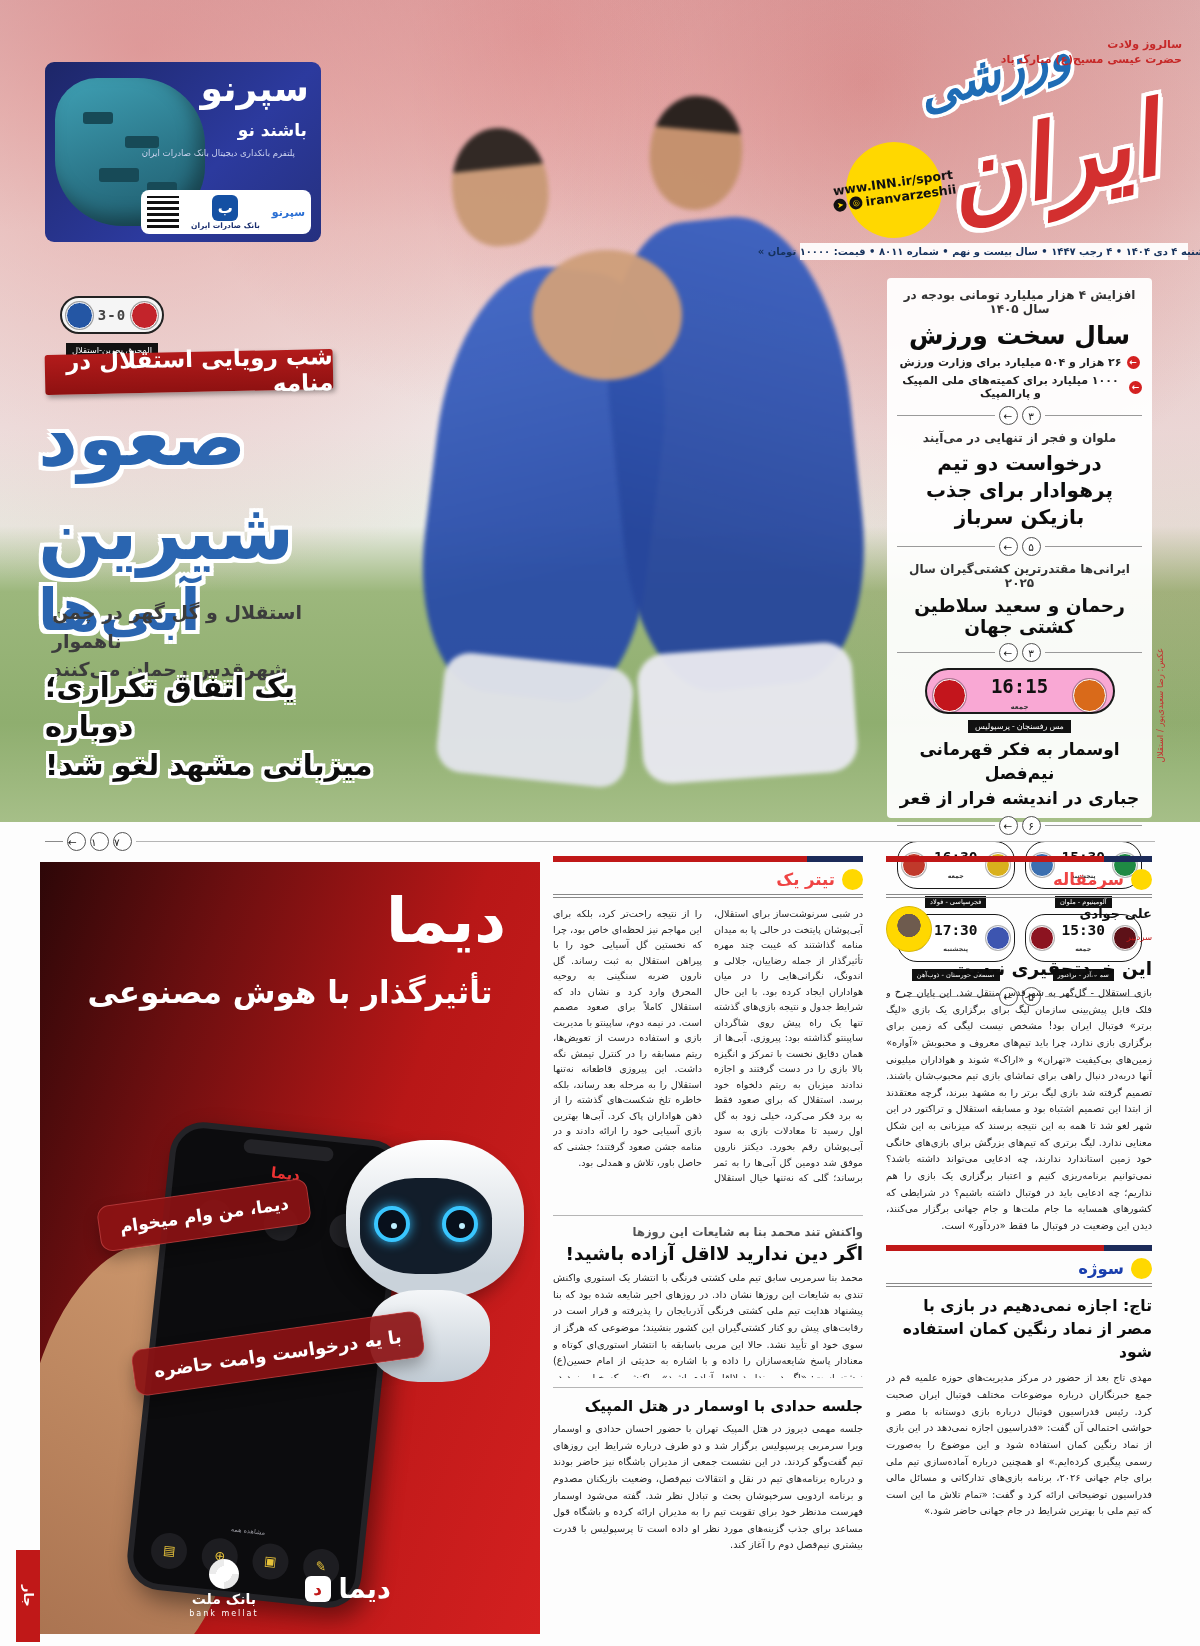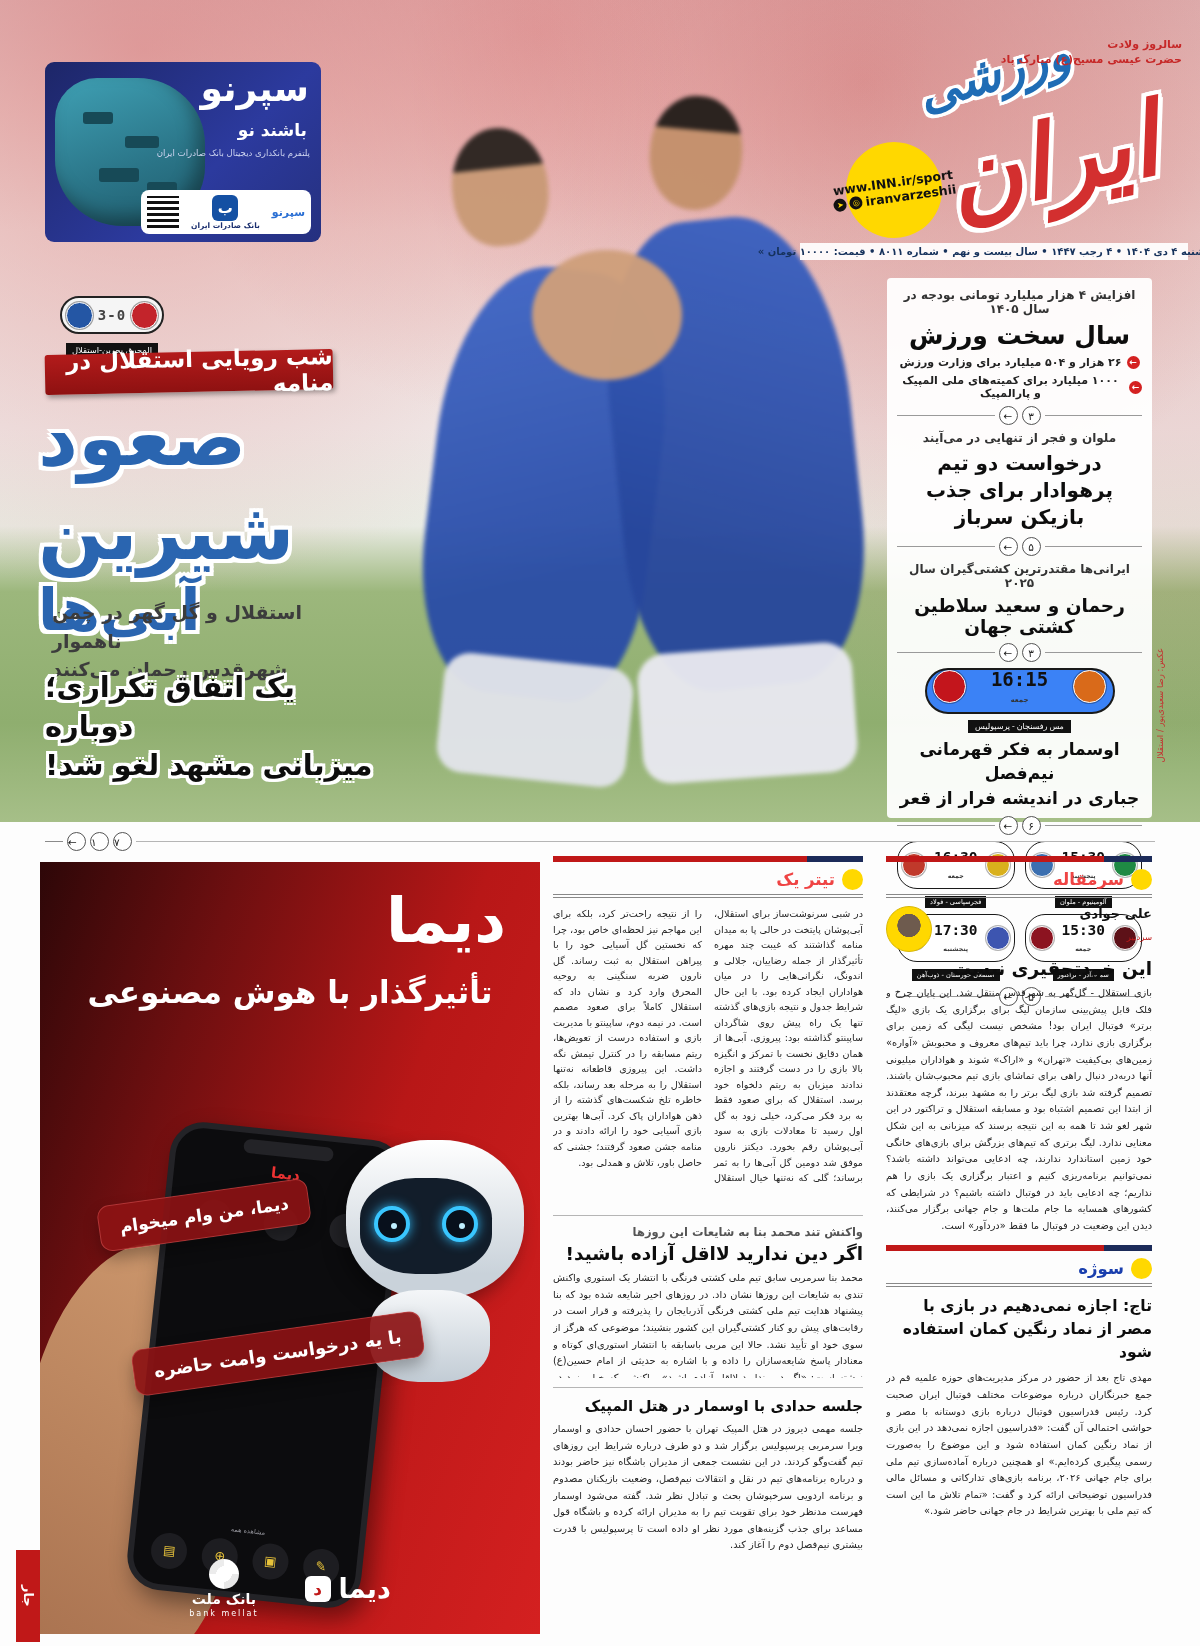--- a/index.html
+++ b/index.html
@@ -41,21 +41,21 @@
      color:#16325c;font-size:10px;font-weight:bold;display:flex;align-items:center;justify-content:center;white-space:nowrap;}
 
   
   .ad-sep{left:45px;top:62px;width:276px;height:180px;border-radius:9px;z-index:6;overflow:hidden;
      background:linear-gradient(135deg,#1d2668,#2c3a9e 60%,#25307f);color:#fff;}
   .sep-ill{position:absolute;left:10px;top:16px;width:150px;height:148px;
      background:linear-gradient(160deg,#3fa0b4,#2a7487 60%,#1f5b6b);border-radius:28% 45% 40% 45%;box-shadow:inset -8px -10px 18px rgba(0,0,0,.35);}
   .sep-ill i{position:absolute;background:#174a57;border-radius:3px;}
   .sep-word{position:absolute;right:12px;top:6px;font-size:36px;font-weight:bold;}
   .sep-name{position:absolute;right:14px;top:58px;font-size:17px;font-weight:bold;}
-  .sep-tag{position:absolute;right:11px;top:86px;font-size:8.6px;color:#cdd4f0;}
+  .sep-tag{position:absolute;right:26px;top:86px;font-size:8.6px;color:#cdd4f0;}
   .sep-strip{position:absolute;right:10px;bottom:8px;width:170px;height:44px;background:#fff;border-radius:8px;
      display:flex;align-items:center;justify-content:space-between;padding:4px 6px;direction:ltr;}
   .qr{width:32px;height:32px;background:
       repeating-linear-gradient(0deg,#111 0 3px,#fff 3px 6px),
       repeating-linear-gradient(90deg,rgba(17,17,17,.85) 0 3px,rgba(255,255,255,.9) 3px 6px);}
   .sad-logo{width:26px;height:26px;background:#1450a3;border-radius:6px;color:#fff;font-weight:bold;font-size:15px;line-height:26px;text-align:center;}
   .sep-strip .t{color:#1a2e6e;font-size:7.5px;font-weight:bold;text-align:center;direction:rtl;}
   .sep-small{color:#2a6fd4;font-size:11px;font-weight:bold;}
 
   
@@ -81,22 +81,22 @@
   .kick{font-size:12px;font-weight:bold;color:#333;}
   .rh1{font-size:25px;font-weight:bold;color:#0d0d0d;line-height:1.2;}
   .rh2{font-size:20px;font-weight:bold;color:#0d0d0d;line-height:1.35;}
   .rh3{font-size:18.5px;font-weight:bold;color:#0d0d0d;}
   .rh4{font-size:17px;font-weight:bold;color:#0d0d0d;line-height:1.4;}
   .blt{display:flex;align-items:center;justify-content:center;gap:5px;font-size:11px;font-weight:bold;color:#222;}
   .blt .bic{width:13px;height:13px;background:#d42121;border-radius:50%;color:#fff;font-size:9px;line-height:13px;flex:0 0 13px;}
   .pager{display:flex;align-items:center;gap:4px;direction:ltr;margin:1px 0;}
   .pager .ln{flex:1;height:1px;background:#9a9a9a;}
   .pgc{width:19px;height:19px;border:1px solid #555;border-radius:50%;font-size:10.5px;line-height:18px;background:#fff;color:#222;flex:0 0 19px;}
-  .mpill{width:190px;margin:0 auto;background:#3b82f6;border:2px solid #1a1a1a;border-radius:26px;height:46px;
-     display:flex;align-items:flex-start;justify-content:space-between;padding:0 6px;direction:ltr;}
+  .mpill{width:190px;margin:0 auto;background:#f9a8d4;border:2px solid #1a1a1a;border-radius:26px;height:46px;
+     display:flex;align-items:flex-end;justify-content:space-between;padding:0 6px;direction:ltr;}
   .mpill .tl{width:33px;height:33px;border-radius:50%;border:1.5px solid #fff;box-shadow:0 0 0 1px rgba(0,0,0,.3);}
   .mpill .tm{line-height:1;}
   .mpill .time{font-size:19px;font-weight:bold;color:#111;font-family:"DejaVu Sans Mono",monospace;}
   .mpill .day{font-size:7px;font-weight:bold;color:#333;}
   .mlabel{display:inline-block;background:#111;color:#fff;font-size:8px;padding:2px 7px;margin-top:3px;font-family:Liberation Serif, serif;}
   .mgrid{display:grid;grid-template-columns:1fr 1fr;gap:6px 10px;direction:rtl;}
   .gpill{background:#fff;border:1.6px solid #1a1a1a;border-radius:20px;height:48px;
      display:flex;align-items:center;justify-content:space-between;padding:0 4px;direction:ltr;}
   .gpill .tl{width:24px;height:24px;border-radius:50%;border:1px solid #fff;box-shadow:0 0 0 1px rgba(0,0,0,.3);}
   .gpill .time{font-size:14.5px;font-weight:bold;font-family:"DejaVu Sans Mono",monospace;color:#111;}

